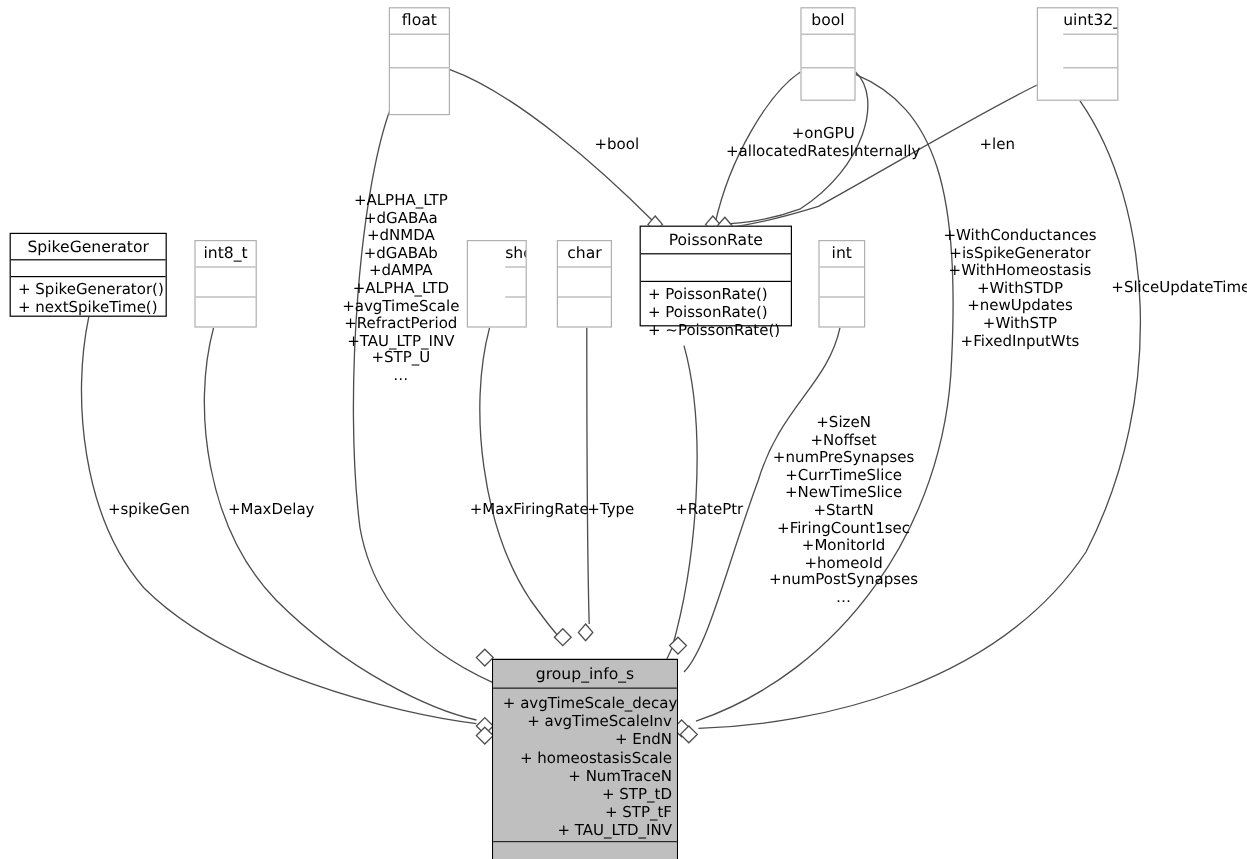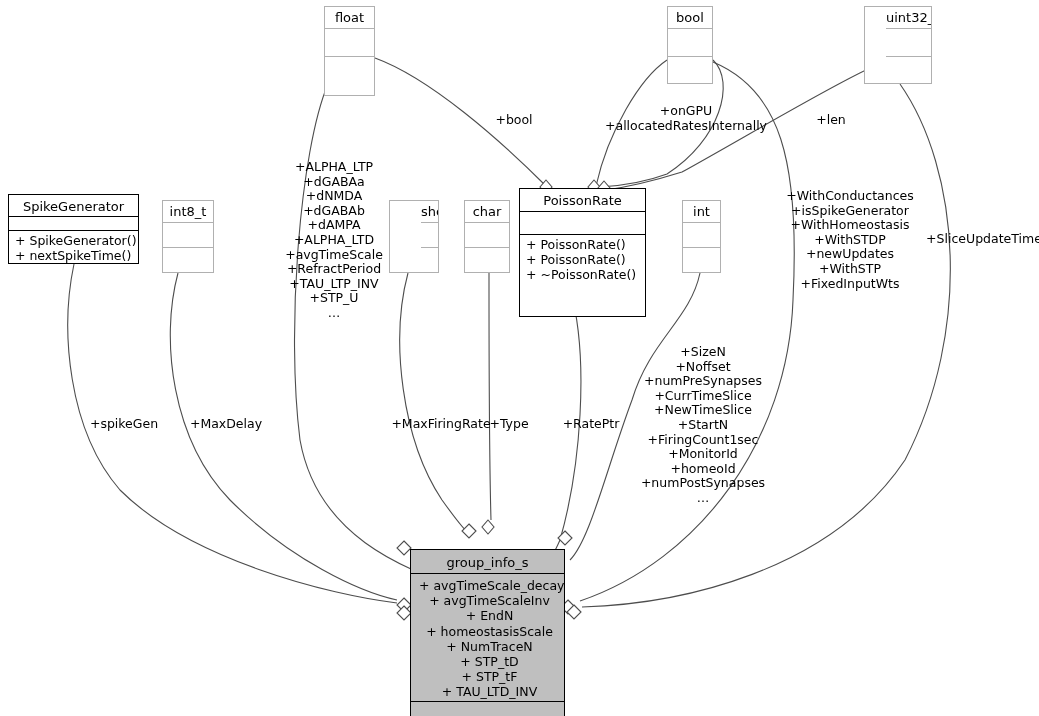--- a/index.html
+++ b/index.html
@@ -85,21 +85,21 @@
     background: #bfbfbf;
   }
   .node.center .compartment:last-child {
     border-bottom: none;
   }
   .node.center .title {
     font-size: 13px;
     padding-top: 5px;
   }
   .node.center .members {
-    text-align: center;
+    text-align: right;
     padding: 4px 4px 4px 8px;
     font-size: 12.5px;
     line-height: 15.2px;
   }
   .member-line { white-space: nowrap; }
 
   
   .edge-label {
     position: absolute;
     font-size: 12.5px;
@@ -202,21 +202,21 @@
     <div class="compartment" style="height:25px;"></div>
     <div class="compartment" style="height:24px;"></div>
   </div>
 
   <div class="node plain" style="left:464px; top:200px; width:46px; height:73px;">
     <div class="compartment title" style="height:22px;">char</div>
     <div class="compartment" style="height:25px;"></div>
     <div class="compartment" style="height:24px;"></div>
   </div>
 
-  <div class="node klass" style="left:519px; top:188px; width:127px; height:129px;">
+  <div class="node klass" style="left:533px; top:188px; width:127px; height:84px;">
     <div class="compartment title" style="height:23px;">PoissonRate</div>
     <div class="compartment" style="height:23px;"></div>
     <div class="compartment members" style="height:50px;">
       <div class="member-line">+ PoissonRate()</div>
       <div class="member-line">+ PoissonRate()</div>
       <div class="member-line">+ ~PoissonRate()</div>
     </div>
   </div>
 
   <div class="node plain" style="left:682px; top:200px; width:39px; height:73px;">

